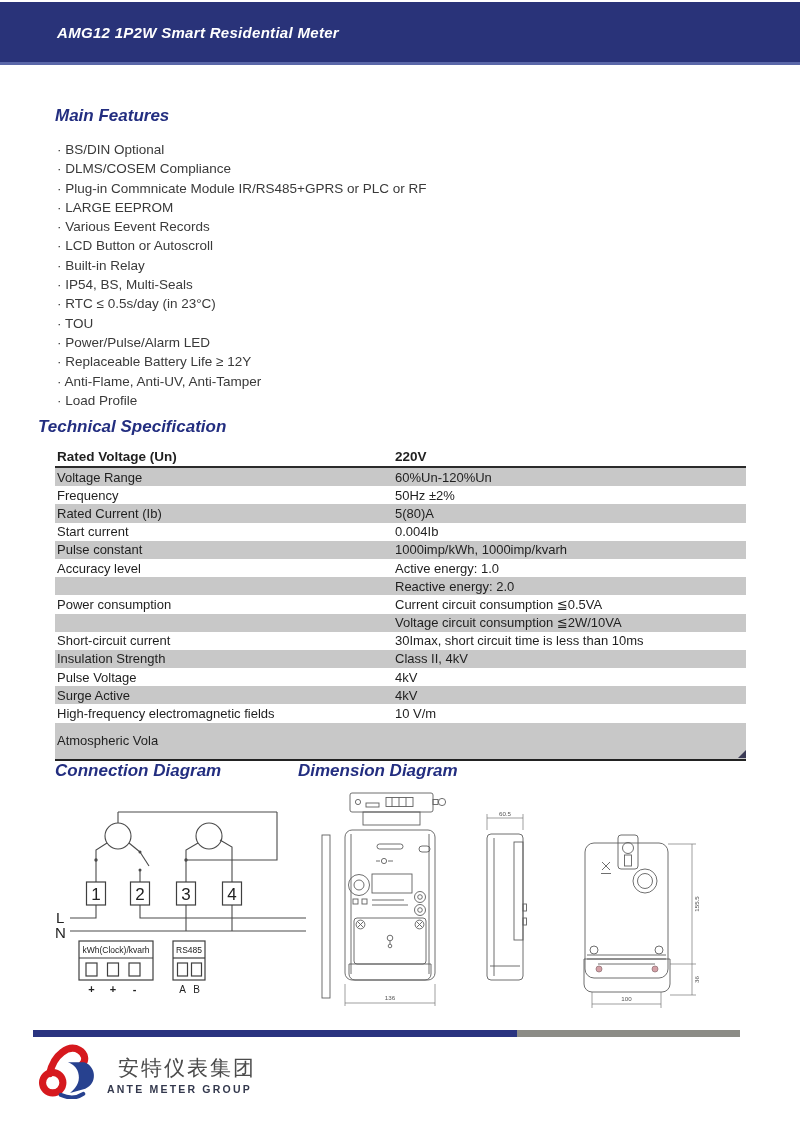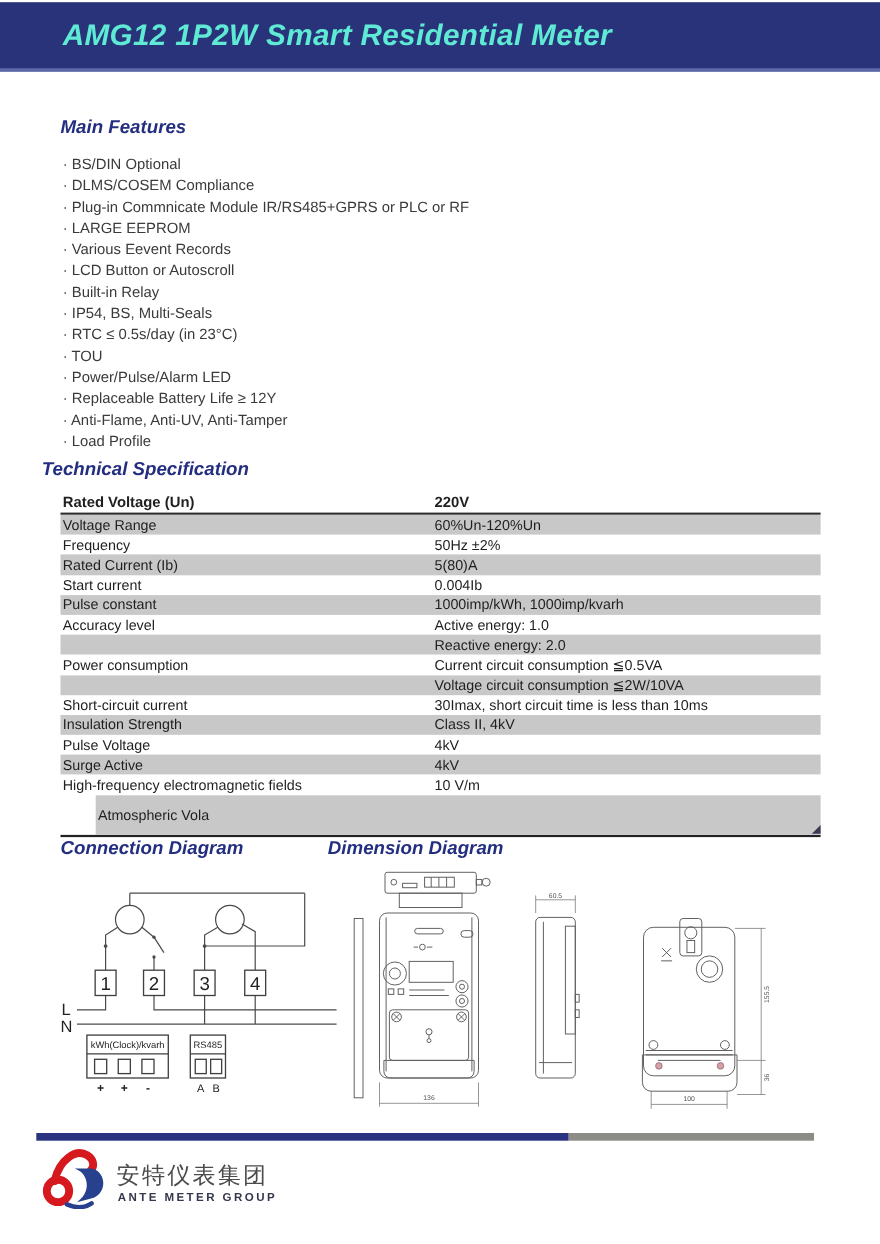--- a/index.html
+++ b/index.html
@@ -1,53 +1,53 @@
 <!DOCTYPE html>
 <html><head>
 <meta charset="utf-8">
 <style>
   html,body{margin:0;padding:0;background:#fff;}
   #page{position:relative;width:800px;height:1131px;background:#ffffff;overflow:hidden;
         font-family:"Liberation Sans",sans-serif;color:#222;}
   
   .titlebar{position:absolute;left:0;top:2px;width:800px;height:60px;background:#293379;
             border-bottom:3px solid #5a67a8;display:flex;align-items:center;}
-  .titlebar h1{margin:0 0 0 57px;color:#5eead4;font-size:27px;font-style:italic;
+  .titlebar h1{margin:0 0 0 57px;color:#ffffff;font-size:15px;font-style:italic;
                font-weight:bold;letter-spacing:.3px;}
   
   .sec{position:absolute;margin:0;color:#232e80;font-size:17px;font-weight:bold;font-style:italic;}
   #features-heading{left:55px;top:106px;}
   #spec-heading{left:38px;top:417px;}
   #conn-heading{left:55px;top:761px;}
   #dim-heading{left:298px;top:761px;}
   
   .features{position:absolute;left:57px;top:140px;font-size:13.5px;color:#3a3a3a;line-height:19.3px;}
   .fi::before{content:"· ";}
   
   .spec-table{position:absolute;left:55px;top:447px;width:691px;font-size:13px;color:#1f1f1f;
               border-bottom:2px solid #222;}
   .srow{display:flex;align-items:center;height:18.2px;}
   .srow .cl{width:340px;padding-left:2px;box-sizing:border-box;}
   .srow .cv{flex:1;}
   .srow.head{height:19px;font-weight:bold;font-size:13.5px;border-bottom:2.5px solid #2b2b2b;}
   .srow.shaded{background:#c8c8c8;align-items:center;}
-  .srow.tall{height:36.5px;margin-left:32px;}
+  .srow.tall{height:36.5px;}
   .cv.two div{line-height:17.2px;}
   .corner{position:absolute;right:0;bottom:1px;width:0;height:0;
           border-left:8px solid transparent;border-bottom:8px solid #3a3a55;}
   
   #conn-svg{position:absolute;left:50px;top:806px;width:260px;height:208px;}
   #dim-svg{position:absolute;left:318px;top:788px;width:412px;height:230px;}
   svg text{font-family:"Liberation Sans",sans-serif;}
   
   .bar-navy{position:absolute;left:33px;top:1030px;width:484px;height:7px;background:#2a3480;}
   .bar-gray{position:absolute;left:517px;top:1030px;width:223px;height:7px;background:#8c8c86;}
   
   #logo-mark{position:absolute;left:38px;top:1042px;width:62px;height:57px;}
-  .brand-cn{position:absolute;left:106px;top:1054px;font-size:21px;letter-spacing:2px;color:#4b4b4b;text-align:right;}
+  .brand-cn{position:absolute;left:118px;top:1054px;font-size:21px;letter-spacing:2px;color:#4b4b4b;text-align:right;}
   .brand-en{position:absolute;left:107px;top:1083px;font-size:10.5px;font-weight:bold;
             letter-spacing:2.2px;color:#33384d;}
 </style>
 </head>
 <body>
 
 <div id="page">
 
   <header class="titlebar">
     <h1>AMG12 1P2W Smart Residential Meter</h1>

